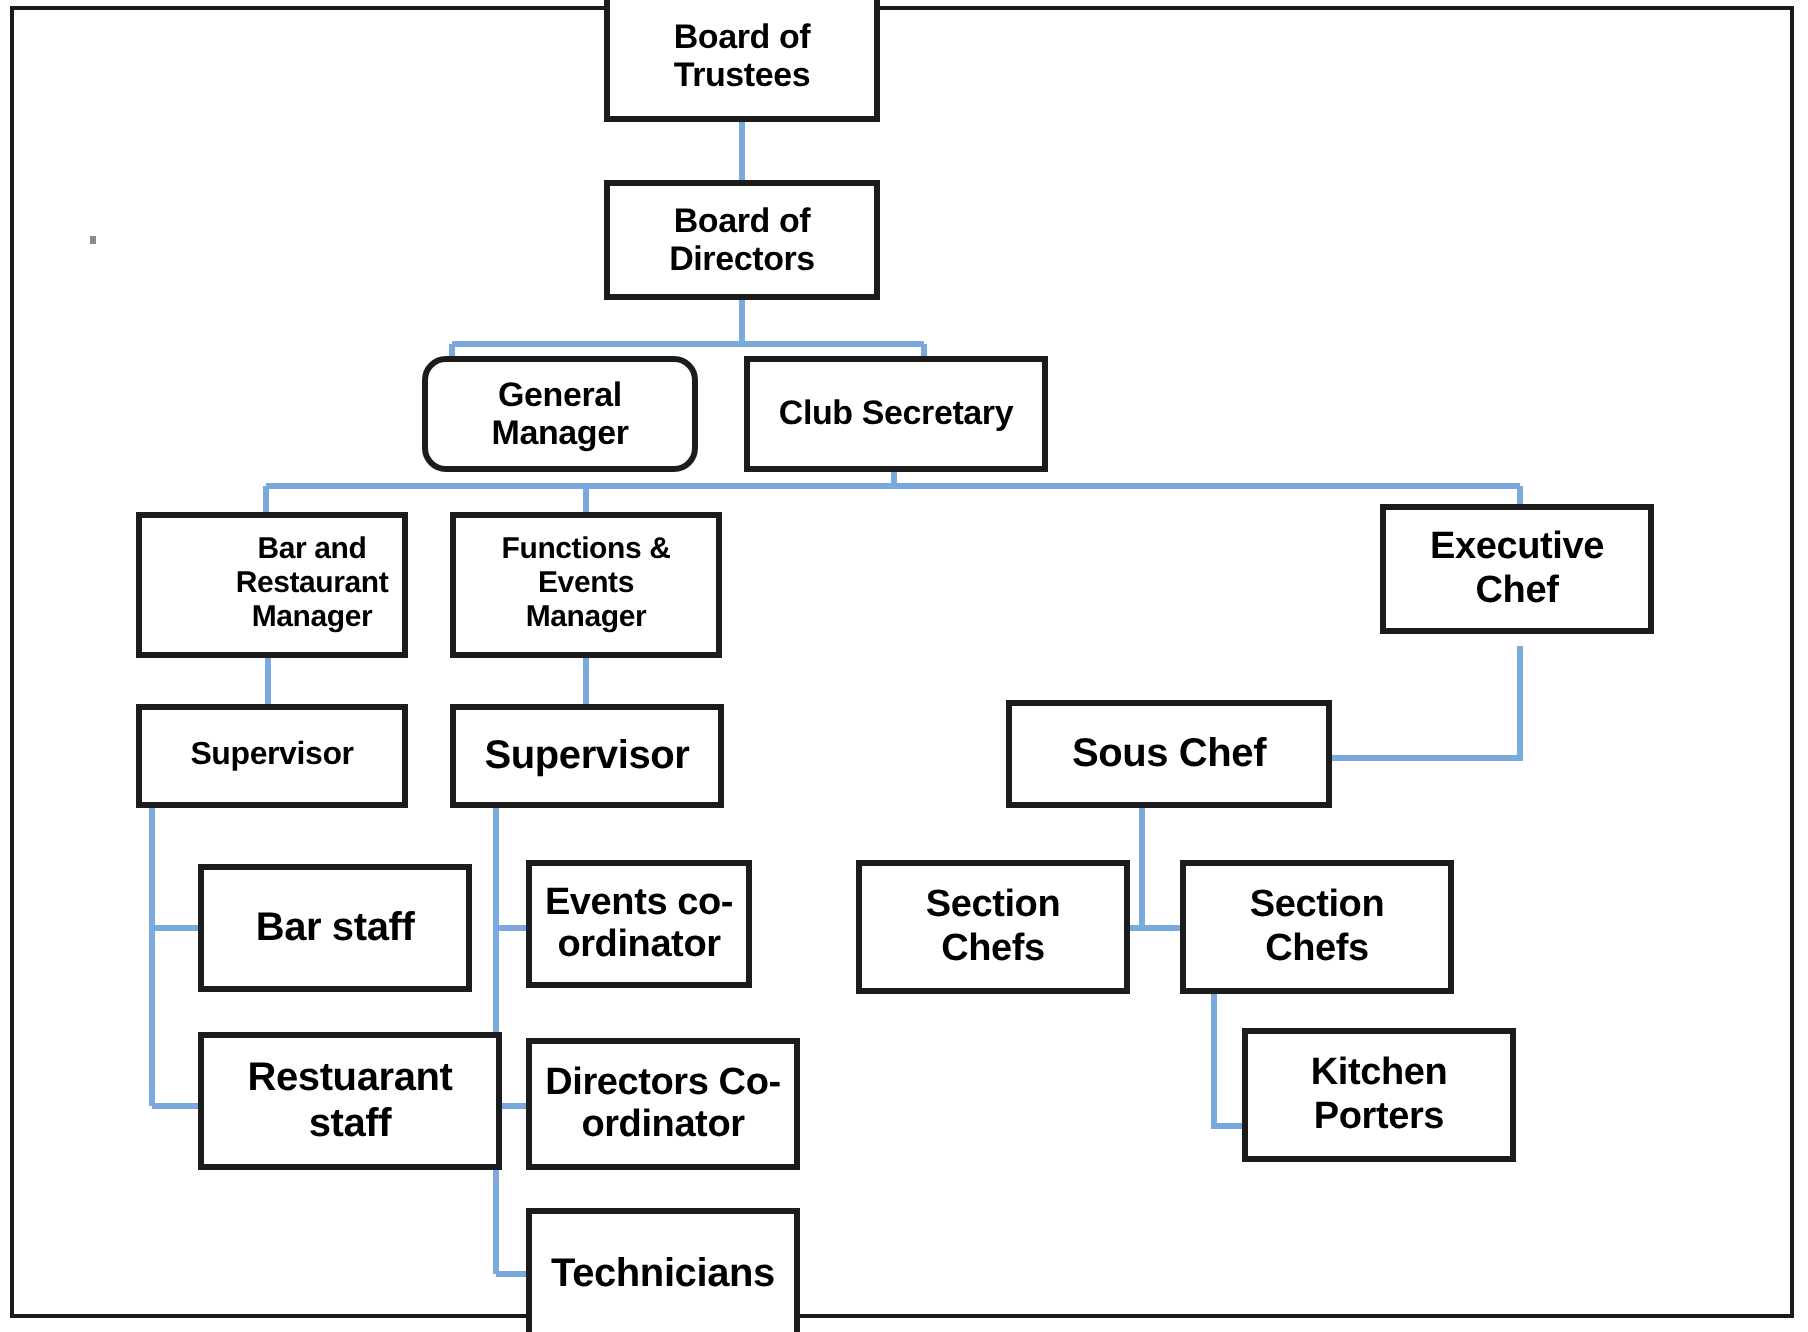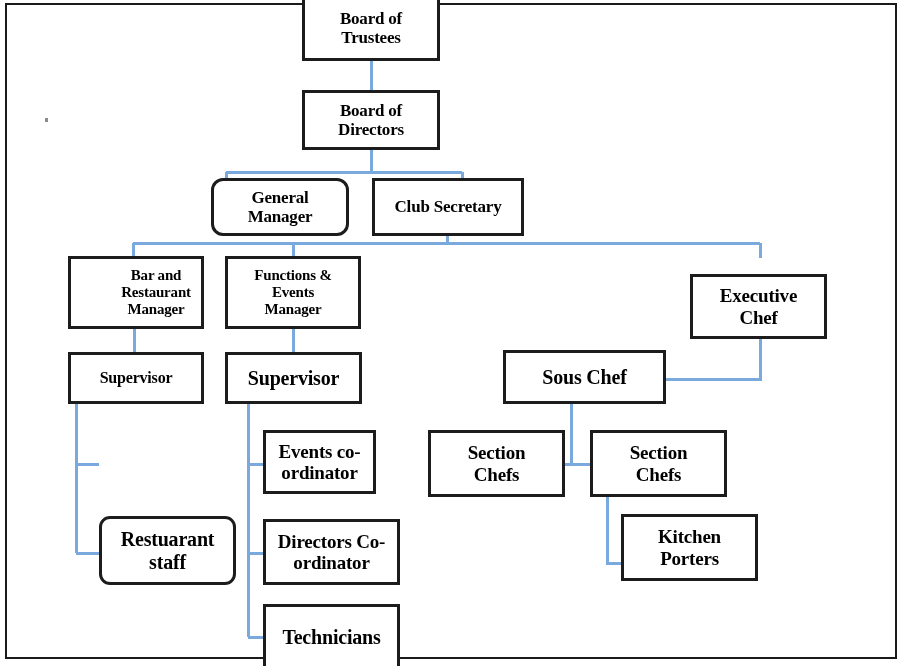--- a/index.html
+++ b/index.html
@@ -6,21 +6,21 @@
     margin: 0;
     padding: 0;
     background: #ffffff;
   }
   #canvas {
     position: relative;
     width: 904px;
     height: 666px;
     background: #ffffff;
     overflow: hidden;
-    font-family: Liberation Serif, serif;
+    font-family: Liberation Sans, sans-serif;
   }
   .frame {
     position: absolute;
     left: 5px;
     top: 3px;
     width: 892px;
     height: 656px;
     border: 2px solid #1a1a1a;
     box-sizing: border-box;
     background: #ffffff;
@@ -135,41 +135,44 @@
   </div>
 
   <div class="node s15" style="left:225px; top:256px; width:136px; height:73px;">
     <span>
       <span>Functions &amp;</span>
       <span>Events</span>
       <span>Manager</span>
     </span>
   </div>
 
-  <div class="node s19" style="left:690px; top:274px; width:137px; height:65px;">
+  <div class="node s19" style="left:690px; top:252px; width:137px; height:65px;">
     <span>
       <span>Executive</span>
       <span>Chef</span>
     </span>
   </div>
 
   <div class="node s16" style="left:68px; top:352px; width:136px; height:52px;">
     <span>Supervisor</span>
   </div>
 
   <div class="node s20" style="left:225px; top:352px; width:137px; height:52px;">
     <span>Supervisor</span>
   </div>
 
   <div class="node s20" style="left:503px; top:350px; width:163px; height:54px;">
     <span>Sous Chef</span>
   </div>
 
-
-  <div class="node s20" style="left:99px; top:516px; width:137px; height:69px;border-radius:11px;">
+  <div class="node s20" style="left:99px; top:432px; width:137px; height:64px;">
+    <span>Bar staff</span>
+  </div>
+
+  <div class="node s20" style="left:99px; top:516px; width:152px; height:69px;">
     <span>
       <span>Restuarant</span>
       <span>staff</span>
     </span>
   </div>
 
   <div class="node s19" style="left:263px; top:430px; width:113px; height:64px;">
     <span>
       <span>Events co-</span>
       <span>ordinator</span>

